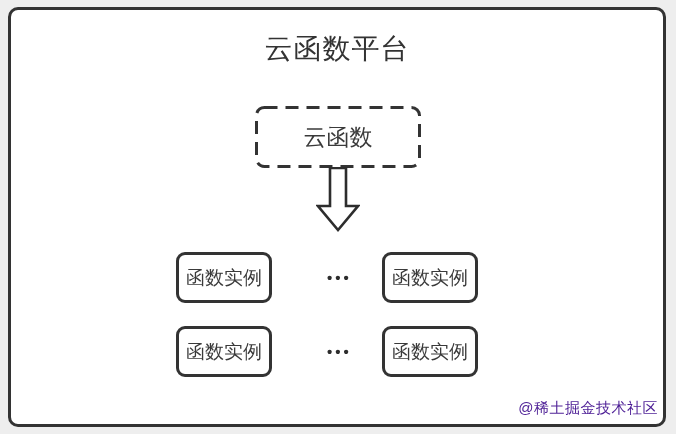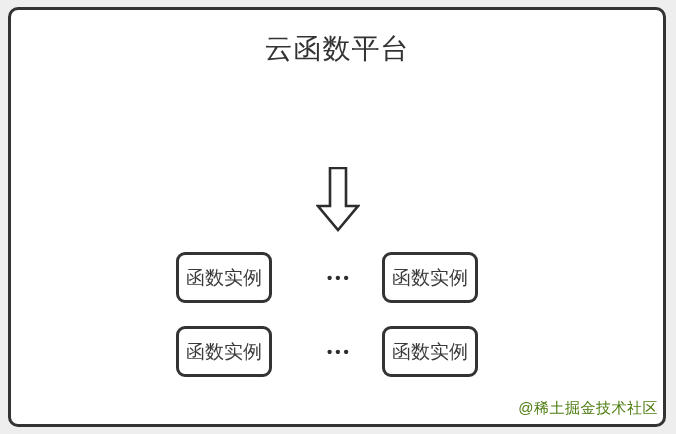--- a/index.html
+++ b/index.html
@@ -98,32 +98,38 @@
     text-indent: 3px;
     color: #2d2d2d;
   }
   .dots-row0 { top: 265px; }
   .dots-row1 { top: 339px; }
   .watermark {
     position: absolute;
     right: 18px;
     top: 399px;
     font-size: 15px;
-    color: #4d7c0f;
+    color: #4c1d95;
     letter-spacing: 0.5px;
   }
 </style>
 </head>
 <body>
 
 <div id="canvas">
   <div class="card"></div>
 
   <div class="title">云函数平台</div>
 
+  <div class="dashed-node">
+    <svg width="166" height="62" viewBox="0 0 166 62">
+      <rect x="1.5" y="1.5" width="163" height="59" rx="8" ry="8" fill="none" stroke="#333333" stroke-width="3" stroke-dasharray="13 8"></rect>
+    </svg>
+    <span class="node-label">云函数</span>
+  </div>
 
   <svg class="arrow-svg" width="44" height="66" viewBox="0 0 44 66">
     <polygon points="14,1 14,39 2,39 22,63 42,39 30,39 30,1" fill="#ffffff" stroke="#2d2d2d" stroke-width="2.6" stroke-linejoin="miter"></polygon>
   </svg>
 
   <div class="instance-box box-r0c0">函数实例</div>
   <div class="dots dots-row0">•••</div>
   <div class="instance-box box-r0c1">函数实例</div>
 
   <div class="instance-box box-r1c0">函数实例</div>

